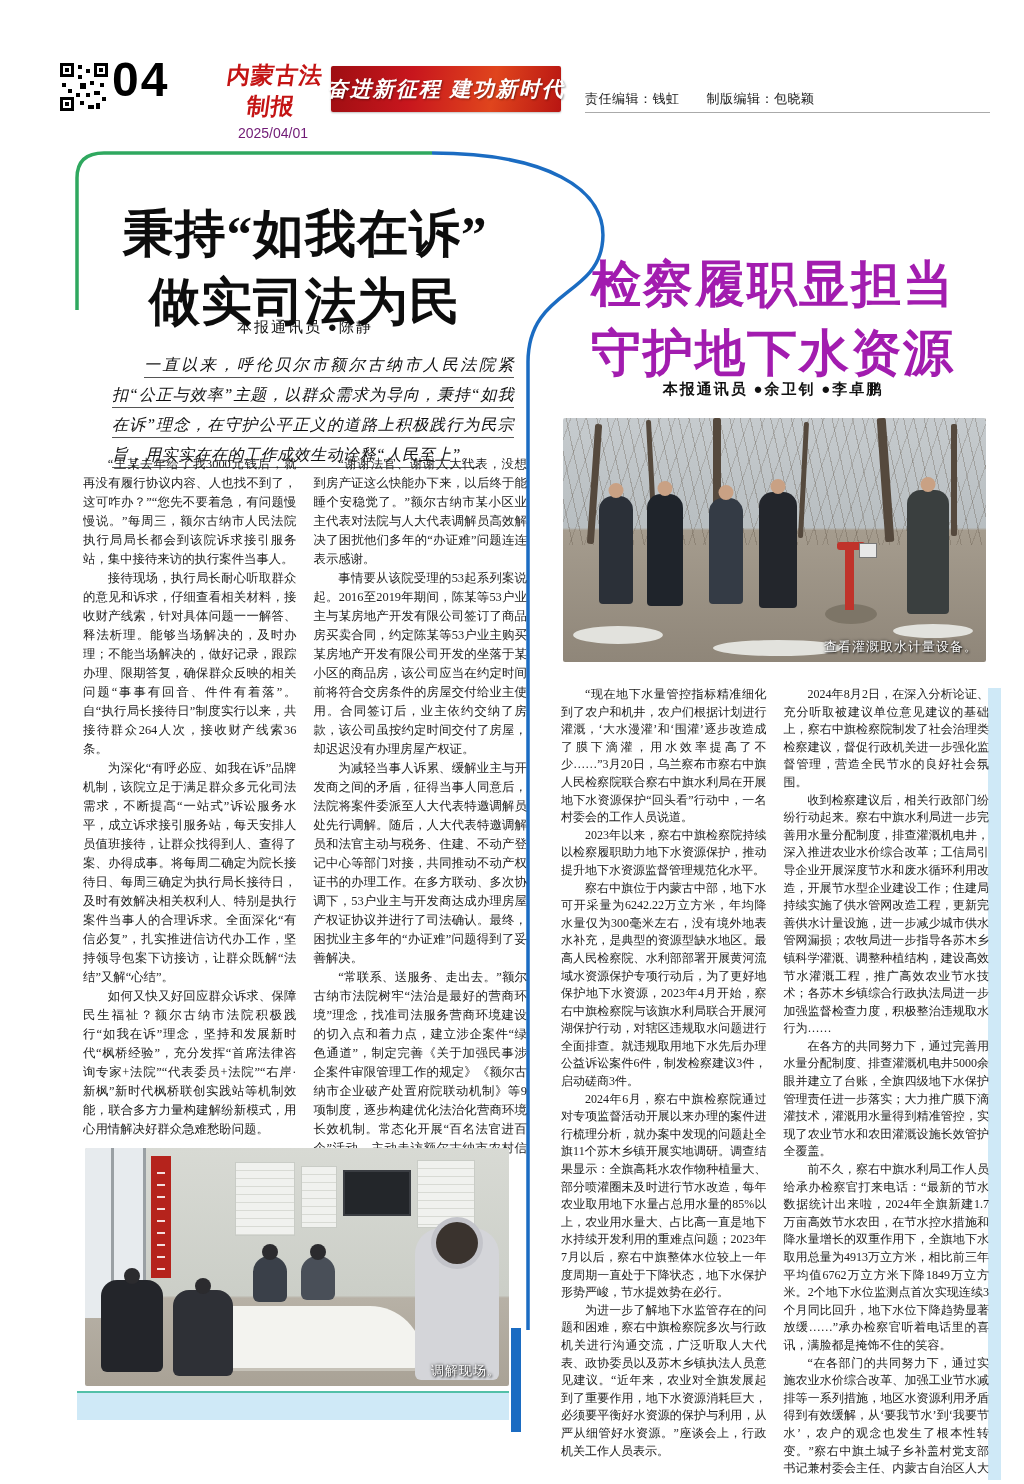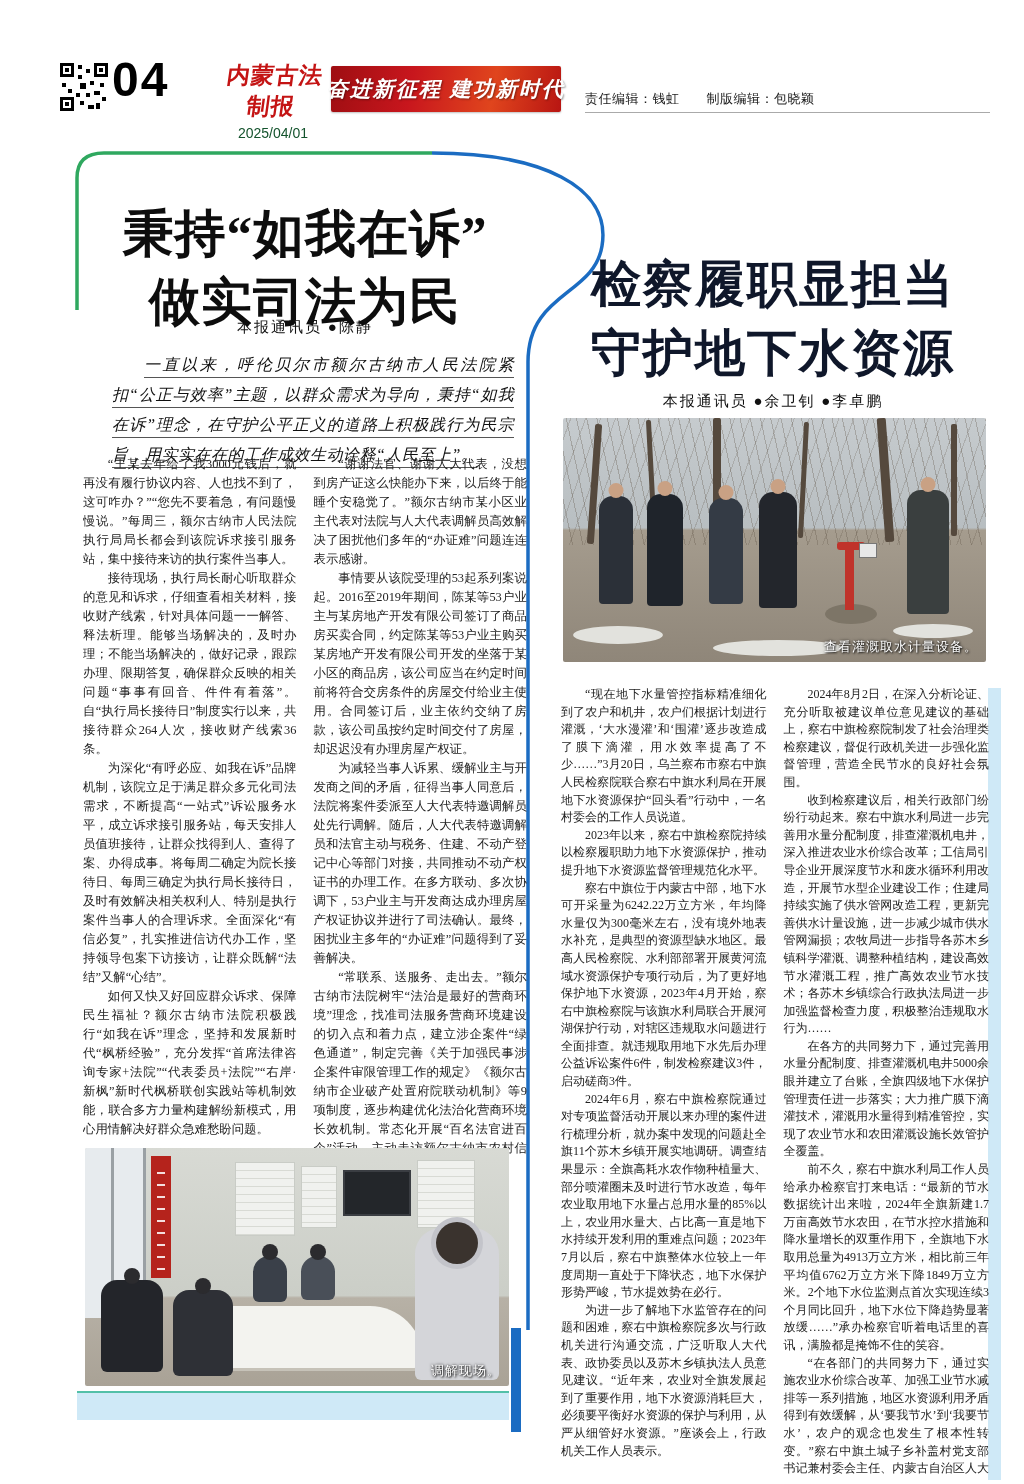--- a/index.html
+++ b/index.html
@@ -3,21 +3,21 @@
 <meta charset="utf-8">
 <style>
   html,body{margin:0;padding:0;background:#e9e9e9;}
   #page{position:relative;width:1024px;height:1484px;background:#ffffff;margin:0 auto;overflow:hidden;
         font-family:"Liberation Serif","DejaVu Serif",serif;color:#1a1a1a;}
   
   .qr{position:absolute;left:60px;top:63px;width:48px;height:48px;}
   .pageno{position:absolute;left:112px;top:52px;font:800 48px "Liberation Sans","DejaVu Sans",sans-serif;color:#000;letter-spacing:2px;}
   .paperblock{position:absolute;left:218px;top:60px;width:110px;text-align:center;}
   .papername{font:700 23px "Liberation Serif",serif;color:#c41414;transform:skewX(-8deg);display:inline-block;letter-spacing:1px;}
-  .paperdate{font:400 14px "Liberation Sans",sans-serif;color:#14532d;margin-top:3px;}
+  .paperdate{font:400 14px "Liberation Sans",sans-serif;color:#701a75;margin-top:3px;}
   .banner{position:absolute;left:331px;top:66px;width:230px;height:46px;border-radius:2px;
           background:linear-gradient(100deg,#9e0e12 0%,#c8161d 35%,#e0451d 70%,#b81512 100%);
           display:flex;align-items:center;justify-content:center;box-shadow:0 1px 2px rgba(0,0,0,.25);text-align:right;}
   .banner span{font:italic 700 21px "Liberation Sans","DejaVu Sans",sans-serif;color:#fff;letter-spacing:2px;text-shadow:1px 1px 2px rgba(0,0,0,.4);white-space:nowrap;}
   .editors{position:absolute;left:585px;top:90px;font:400 13px "Liberation Sans",sans-serif;color:#222;letter-spacing:.5px;}
   .editorrule{position:absolute;left:585px;top:112px;width:405px;height:1px;background:#aaa;}
   
   .framesvg{position:absolute;left:0;top:0;width:1024px;height:1484px;pointer-events:none;}
   .bluebar{position:absolute;left:511px;top:1328px;width:10px;height:104px;background:#1b6cc2;}
   .band-bottom{position:absolute;left:77px;top:1391px;width:432px;height:27px;background:#cfe9f7;border-top:2px solid #53c0a8;}
@@ -25,22 +25,22 @@
   
   .l-title{position:absolute;left:85px;top:172px;width:440px;text-align:center;font-weight:700;font-size:51px;line-height:1.34;color:#0d0d0d;letter-spacing:1px;margin-top:28px;}
   .l-byline{position:absolute;left:85px;top:318px;width:440px;text-align:center;font-size:15px;color:#111;letter-spacing:2px;}
   .l-lede{position:absolute;left:112px;top:350px;width:402px;font-style:italic;font-size:16px;line-height:30px;color:#101010;
           text-indent:2em;text-align:justify;text-decoration:underline;text-decoration-color:#555;text-underline-offset:7px;text-decoration-thickness:1px;letter-spacing:.5px;}
   .l-body{position:absolute;left:83px;top:455px;width:444px;height:706px;overflow:hidden;
           column-count:2;column-gap:17px;column-fill:auto;
           font-size:12.4px;line-height:19px;text-align:justify;color:#222;}
   .l-body p,.r-body p{margin:0;text-indent:2em;}
   
-  .r-title{position:absolute;left:558px;top:250px;width:430px;text-align:center;font-weight:700;font-size:50px;line-height:1.38;color:#0f172a;letter-spacing:2px;}
-  .r-byline{position:absolute;left:558px;top:392px;width:430px;text-align:center;font-size:15px;color:#111;letter-spacing:2px;}
+  .r-title{position:absolute;left:558px;top:250px;width:430px;text-align:center;font-weight:700;font-size:50px;line-height:1.38;color:#a21caf;letter-spacing:2px;}
+  .r-byline{position:absolute;left:558px;top:380px;width:430px;text-align:center;font-size:15px;color:#111;letter-spacing:2px;font-weight:bold;}
   .r-body{position:absolute;left:561px;top:686px;width:428px;height:792px;overflow:hidden;
           column-count:2;column-gap:17px;column-fill:auto;
           font-size:12px;line-height:17.6px;text-align:justify;color:#222;}
   
   .photo{position:absolute;overflow:hidden;border-radius:2px;}
   .caption{position:absolute;right:8px;bottom:6px;font-size:13px;color:#fff;letter-spacing:1px;
            text-shadow:0 0 3px rgba(0,0,0,.9),1px 1px 2px rgba(0,0,0,.8);font-family:"Liberation Sans",sans-serif;text-align:right;}
   
   .field{left:563px;top:418px;width:423px;height:244px;background:linear-gradient(#c6cbce 0%,#b8bec1 45%,#a59c8e 46%,#8f8679 100%);}
   .branches{position:absolute;left:0;top:0;width:100%;height:52%;

